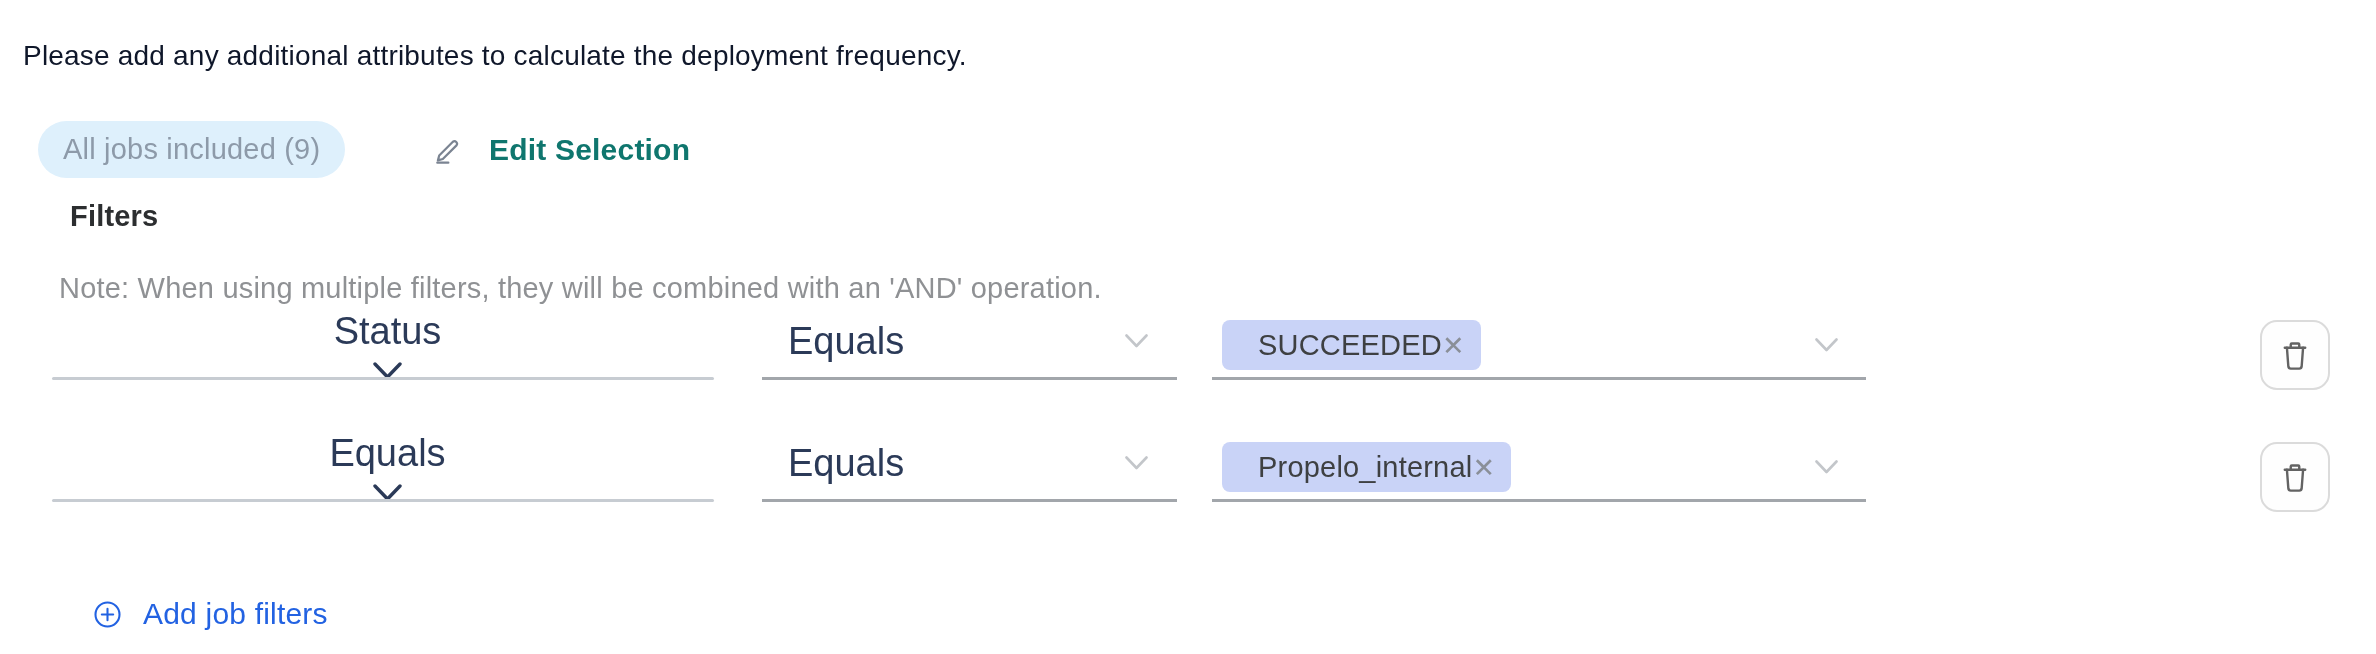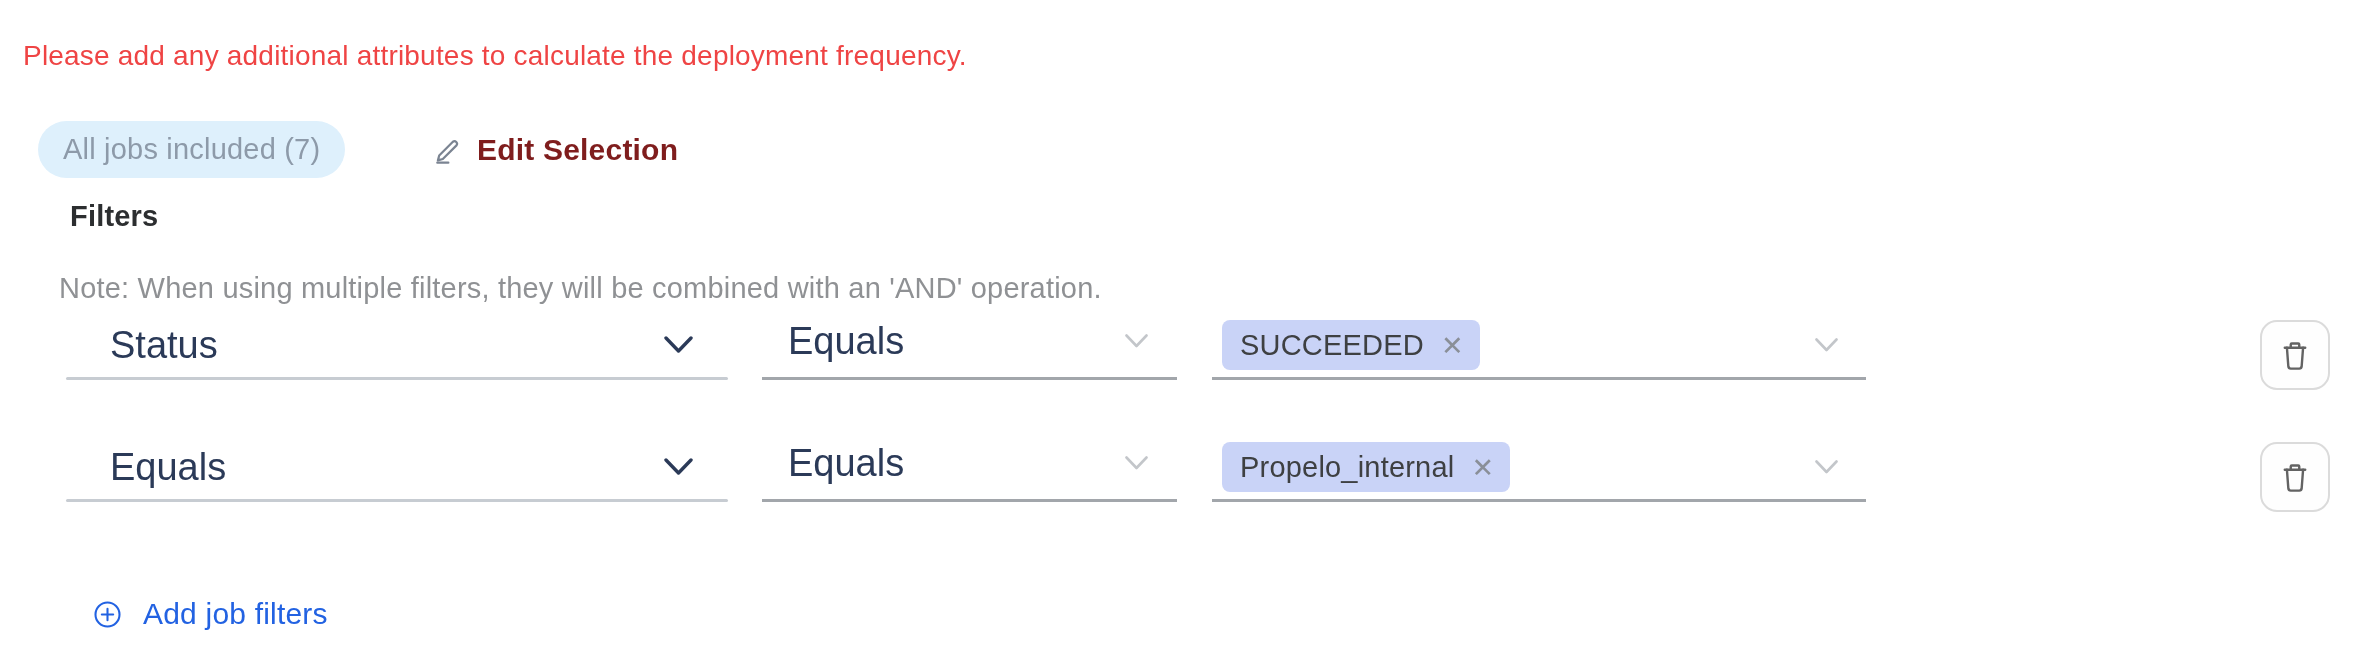--- a/index.html
+++ b/index.html
@@ -2,33 +2,33 @@
 <html><head>
 <meta charset="utf-8">
 <style>
   html,body{margin:0;padding:0;}
   body{
     width:2376px;height:654px;background:#ffffff;position:relative;
     font-family:"Liberation Sans", sans-serif;overflow:hidden;
   }
   .page-title{
     position:absolute;left:23px;top:40px;
-    font-size:28px;color:#ef4444;letter-spacing:.2px;
+    font-size:28px;color:#0f172a;letter-spacing:.2px;
   }
   
   .jobs-badge{
     position:absolute;left:38px;top:121px;height:57px;
     background:#def0fc;border-radius:29px;
     display:inline-flex;align-items:center;padding:0 25px;
     font-size:29px;font-weight:500;color:#8d9aa9;letter-spacing:.2px;
   }
   .edit-link{
     position:absolute;left:433px;top:121px;height:57px;
-    display:inline-flex;align-items:center;gap:13px;
-    color:#7f1d1d;font-size:30px;font-weight:600;cursor:pointer;letter-spacing:.2px;
+    display:inline-flex;align-items:center;gap:25px;
+    color:#0f766e;font-size:30px;font-weight:600;cursor:pointer;letter-spacing:.2px;
   }
   .edit-link svg{flex:0 0 auto;}
   
   .filters-heading{
     position:absolute;left:70px;top:200px;
     font-size:29px;font-weight:700;color:#2c2e30;letter-spacing:.2px;
   }
   .filters-note{
     position:absolute;left:59px;top:272px;
     font-size:29px;color:#8f9194;letter-spacing:.2px;
@@ -40,29 +40,29 @@
     cursor:pointer;box-sizing:border-box;
   }
   .select .underline{
     position:absolute;left:0;right:0;bottom:0;height:3px;
   }
   .ul-attr{background:#c7ccd2;border-radius:3px;}
   .ul-plain{background:#a2a6ab;}
   .select-label{font-size:38px;color:#2b3a58;}
   .row1{top:310px;}
   .row2{top:432px;}
-  .sel-attr{left:66px;width:662px;padding:0 35px 0 44px;}
+  .sel-attr{left:52px;width:662px;padding:0 35px 0 44px;flex-direction:column;}
   .sel-op{left:762px;width:415px;padding:0 29px 8px 26px;}
   .sel-vals{left:1212px;width:654px;padding:0 28px 0 10px;}
   .chev-dark{color:#2b3a58;}
   .chev-light{color:#c3c6ca;}
   
   .tag{
-    display:inline-flex;align-items:center;gap:17px;height:50px;
-    background:#c9d3f7;border-radius:8px;padding:0 16px 0 18px;
+    display:inline-flex;align-items:center;gap:0;height:50px;
+    background:#c9d3f7;border-radius:8px;padding:0 16px 0 36px;
     font-size:29px;color:#3e4042;letter-spacing:.2px;white-space:nowrap;
   }
   .tag .tag-x{
     color:#8a8f98;font-size:27px;line-height:1;cursor:pointer;
     font-family:"DejaVu Sans", sans-serif;
   }
   
   .trash-btn{
     position:absolute;left:2260px;width:70px;height:70px;
     background:#fefefe;border:2px solid #dbdbdb;border-radius:17px;
@@ -77,21 +77,21 @@
     display:inline-flex;align-items:center;gap:20px;
     color:#2262e2;font-size:30px;font-weight:500;cursor:pointer;letter-spacing:.2px;
   }
 </style>
 </head>
 <body>
 
 <div class="page-title">Please add any additional attributes to calculate the deployment frequency.</div>
 
 <div class="jobs-badge">
-  <span>All jobs included (7)</span>
+  <span>All jobs included (9)</span>
 </div>
 
 <div class="edit-link">
   <svg width="31" height="31" viewBox="0 0 24 24" fill="none" stroke="#7b8492" stroke-width="1.7" stroke-linecap="round" stroke-linejoin="round">
     <path d="M4.8 16.6 L15.4 6 a2 2 0 0 1 2.8 2.8 L7.6 19.4 l-3.8 1 1-3.8 z"></path>
     <path d="M3.3 22.2 h8.6"></path>
   </svg>
   <span>Edit Selection</span>
 </div>
 

